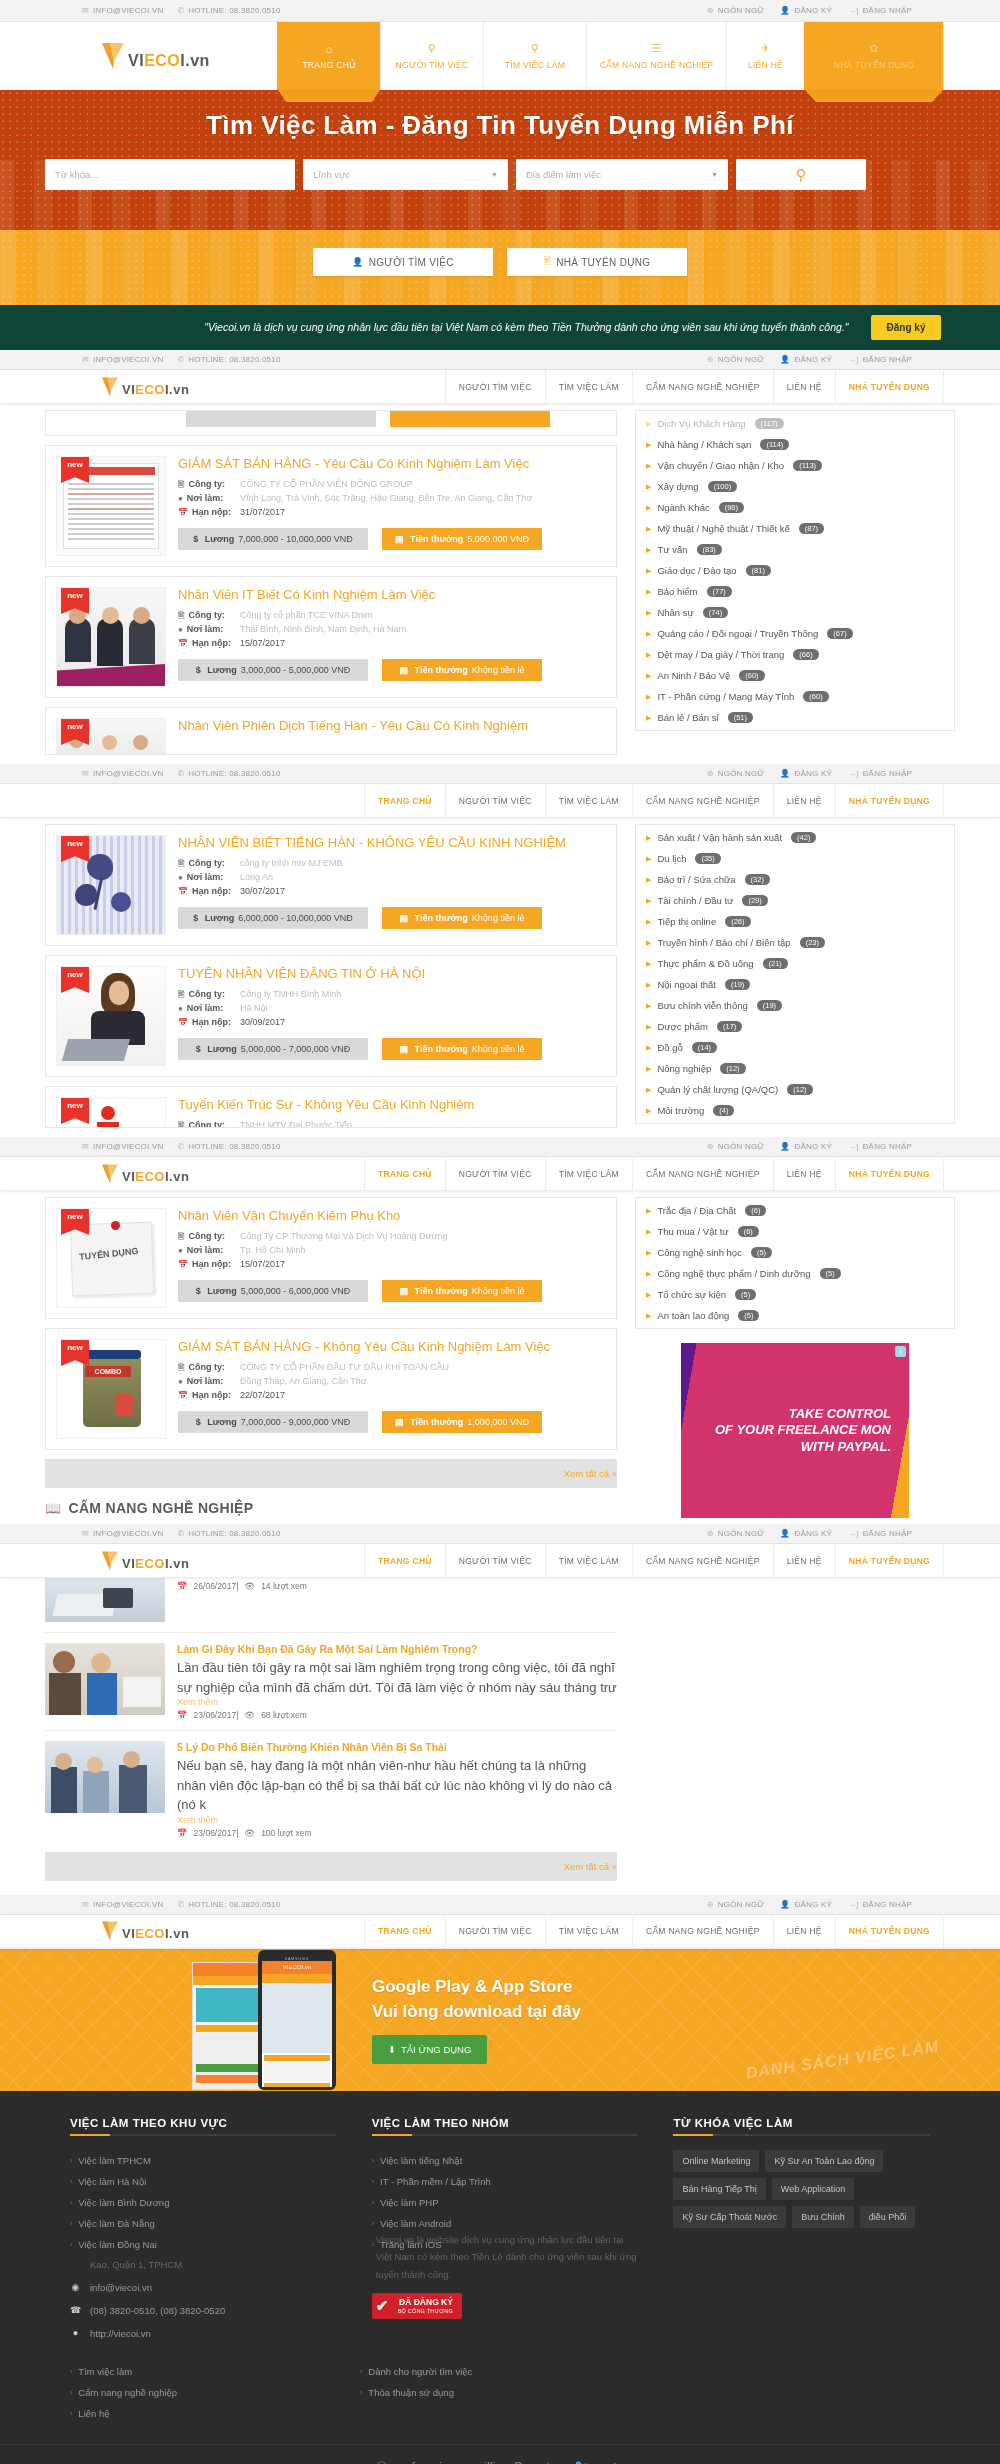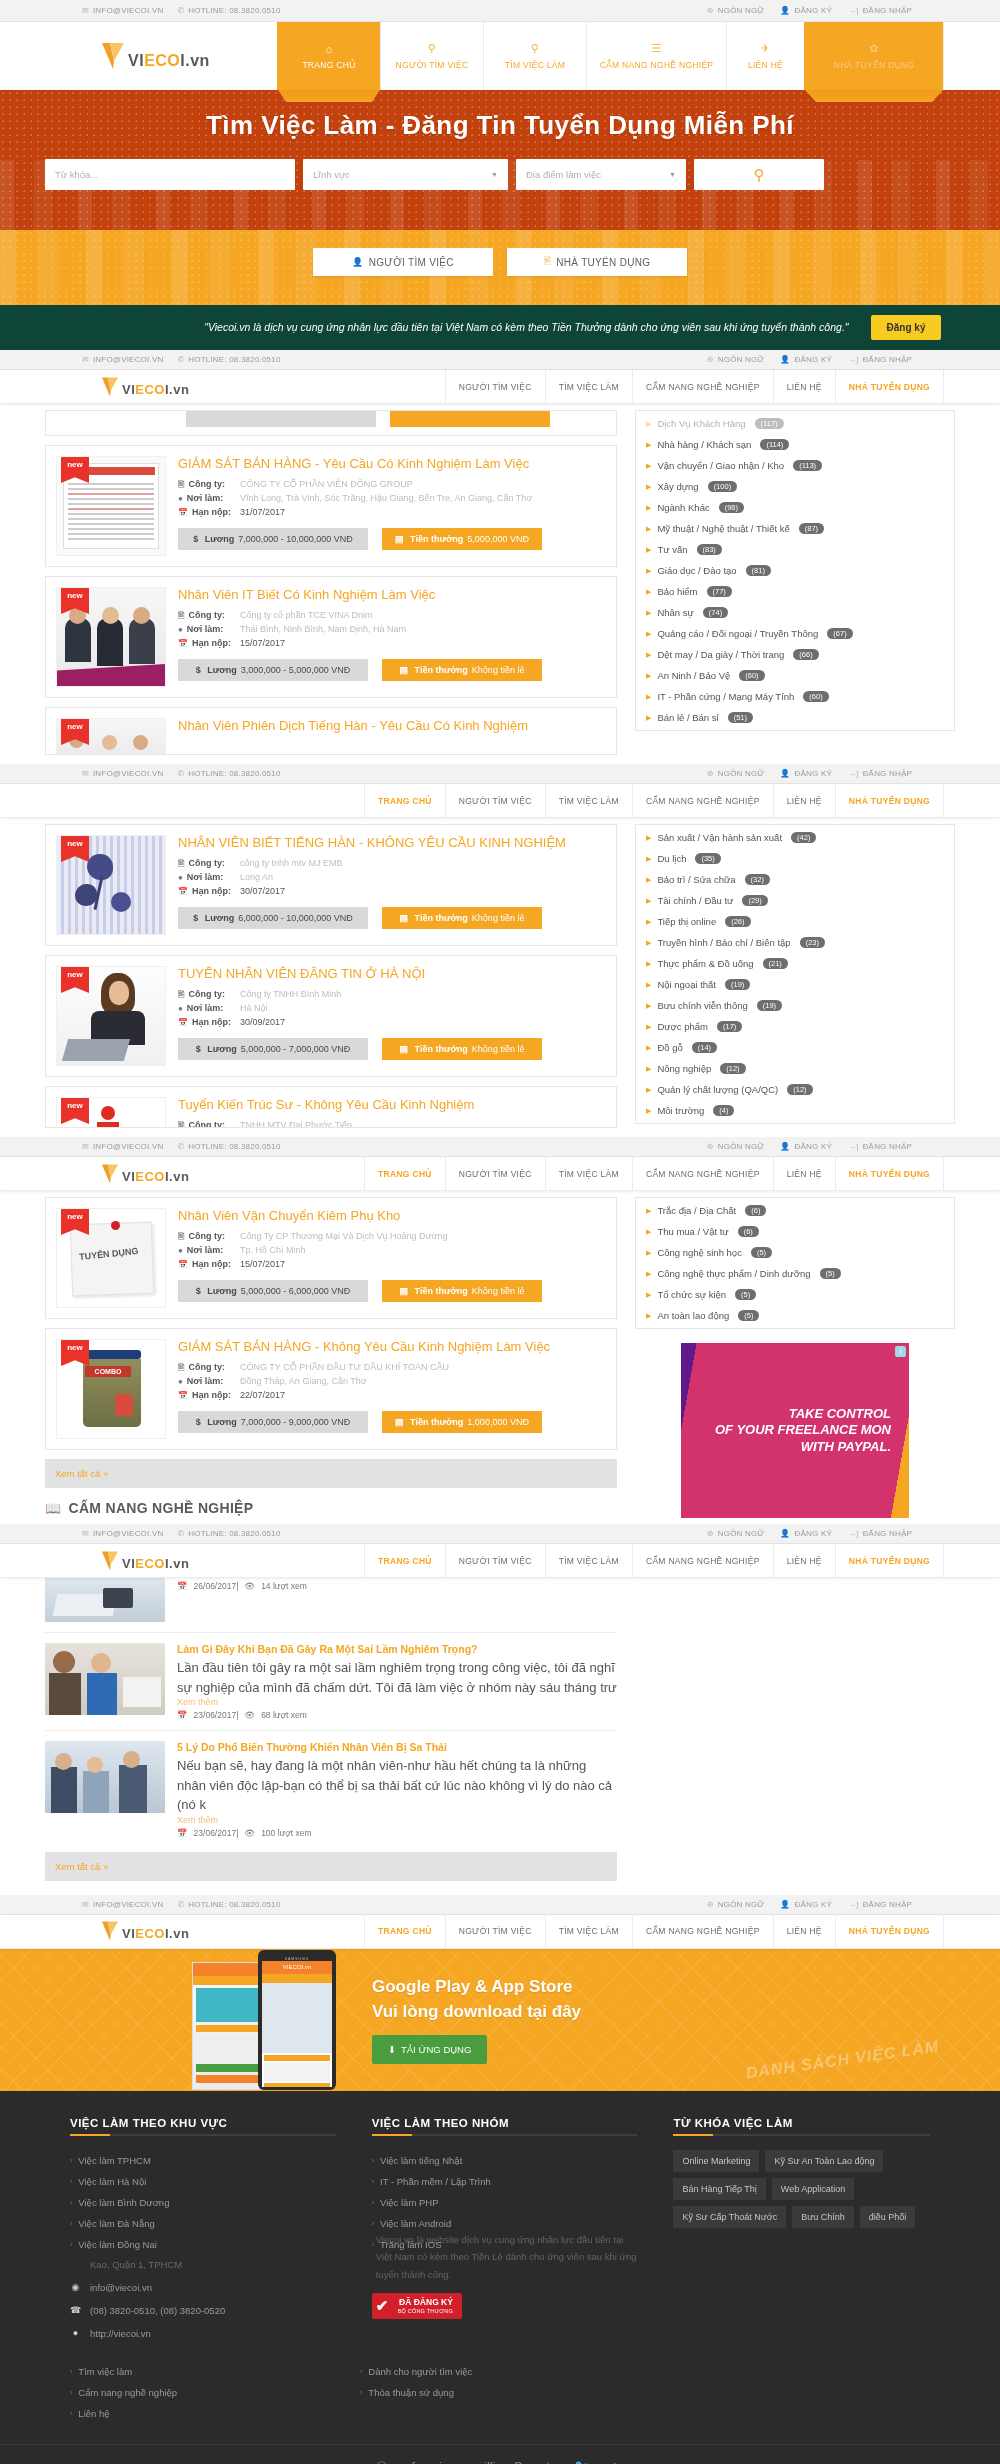--- a/index.html
+++ b/index.html
@@ -306,22 +306,22 @@
     white-space: nowrap;
   }
   .tag-sal { background: #d9d9d9; color: #4a4a4a; min-width: 190px; }
   .tag-bonus { background: #f5a623; color: #fff; min-width: 160px; }
   .tag-sal b, .tag-bonus b { margin-right: 4px; }
 
   .viewall {
     background: #e2e2e2;
     color: #f5a623;
     font-size: 9.5px;
-    text-align: left;
-    padding: 9px 10px;
+    text-align: right;
+    padding: 9px 0;
     margin-top: 4px;
     cursor: pointer;
   }
 
   
   .sectitle {
     display: flex; align-items: center; gap: 7px;
     font-size: 14px; color: #5a5a5a; font-weight: bold;
     padding: 12px 0 8px;
     letter-spacing: .3px;
@@ -571,21 +571,21 @@
   <div class="skyline"></div>
   <div class="hero-title">Tìm Việc Làm - Đăng Tin Tuyển Dụng Miễn Phí</div>
   <div class="searchwrap">
     <div class="search-field kw">
       <span>Từ khóa...</span>
     </div>
     <div class="search-field sel" style="width:205px">
       <span>Lĩnh vực</span>
       <span class="caret">▼</span>
     </div>
-    <div class="search-field sel" style="width:170px">
+    <div class="search-field sel" style="width:212px">
       <span>Địa điểm làm việc</span>
       <span class="caret">▼</span>
     </div>
     <div class="search-btn">
       <span>⚲</span>
     </div>
   </div>
 </div>
 
 <div class="ctaband">

